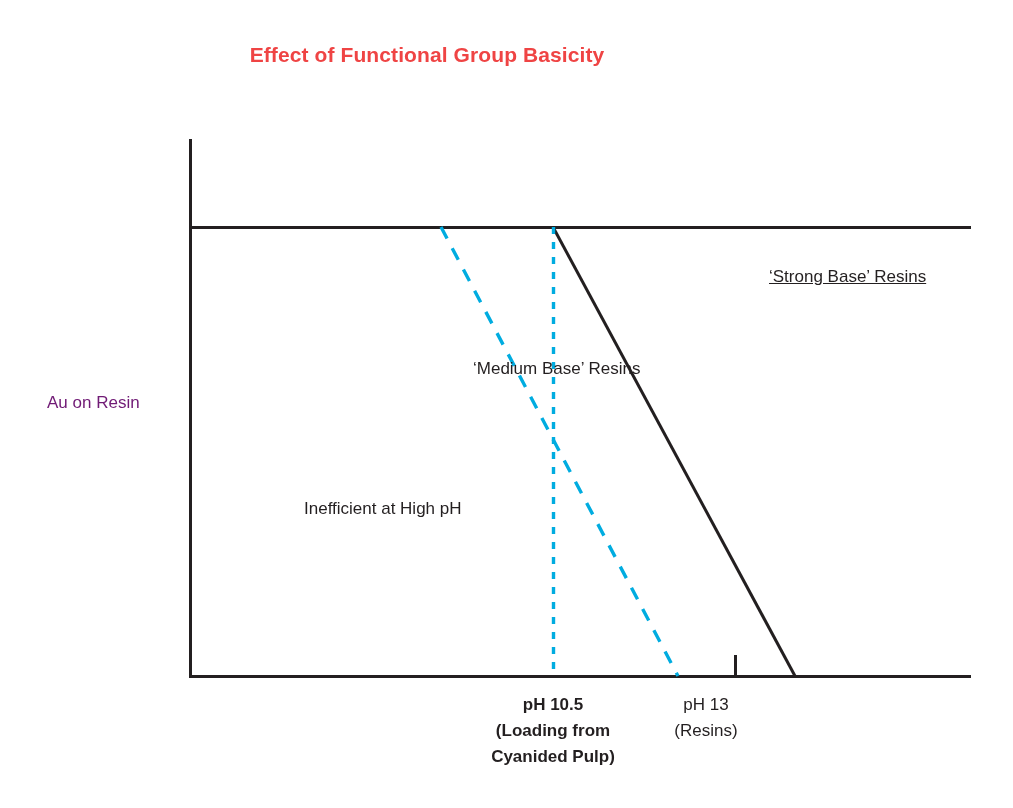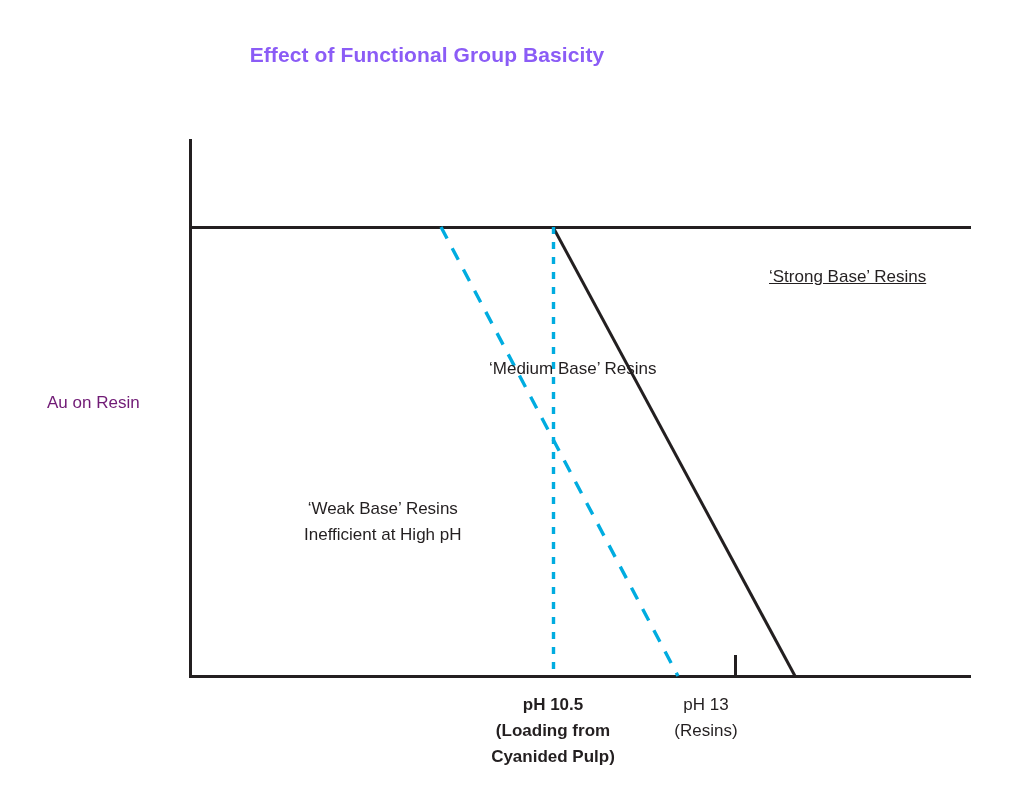--- a/index.html
+++ b/index.html
@@ -26,21 +26,21 @@
   
   .chart-title {
     position: absolute;
     left: 0;
     top: 40px;
     width: 854px;
     text-align: center;
     font-size: 21px;
     font-weight: bold;
     line-height: 30px;
-    color: #8b5cf6;
+    color: #ef4444;
     letter-spacing: 0.1px;
   }
   .chart-title .tline { display: block; }
 
   
   #plot-svg {
     position: absolute;
     left: 0;
     top: 0;
     width: 1013px;
@@ -66,21 +66,20 @@
     white-space: nowrap;
   }
   .ann-strong {
     left: 769px;
     top: 265px;
     text-decoration: underline;
   }
   .ann-medium {
     left: 473px;
     top: 357px;
-    margin-left: 16px;
   }
   .ann-weak {
     left: 304px;
     top: 496px;
     text-align: center;
     line-height: 26px;
   }
   .ann-weak .l { display: block; }
 
   .tick-label {
@@ -128,21 +127,20 @@
     <line x1="553.5" y1="227" x2="553.5" y2="676" stroke="#00ace0" stroke-width="3.4" stroke-dasharray="7 8" stroke-linecap="butt"></line>
 
     <line x1="735.5" y1="655" x2="735.5" y2="676" stroke="#231f20" stroke-width="3"></line>
   </svg>
 
   <div class="axis-label-y">Au on Resin</div>
 
   <div class="annotation ann-strong">‘Strong Base’ Resins</div>
   <div class="annotation ann-medium">‘Medium Base’ Resins</div>
   <div class="annotation ann-weak">
-    <span class="l">‘Weak Base’ Resins</span>
     <span class="l">Inefficient at High pH</span>
   </div>
 
   <div class="tick-label tick-ph105">
     <span class="l">pH 10.5</span>
     <span class="l">(Loading from</span>
     <span class="l">Cyanided Pulp)</span>
   </div>
   <div class="tick-label tick-ph13">
     <span class="l">pH 13</span>

